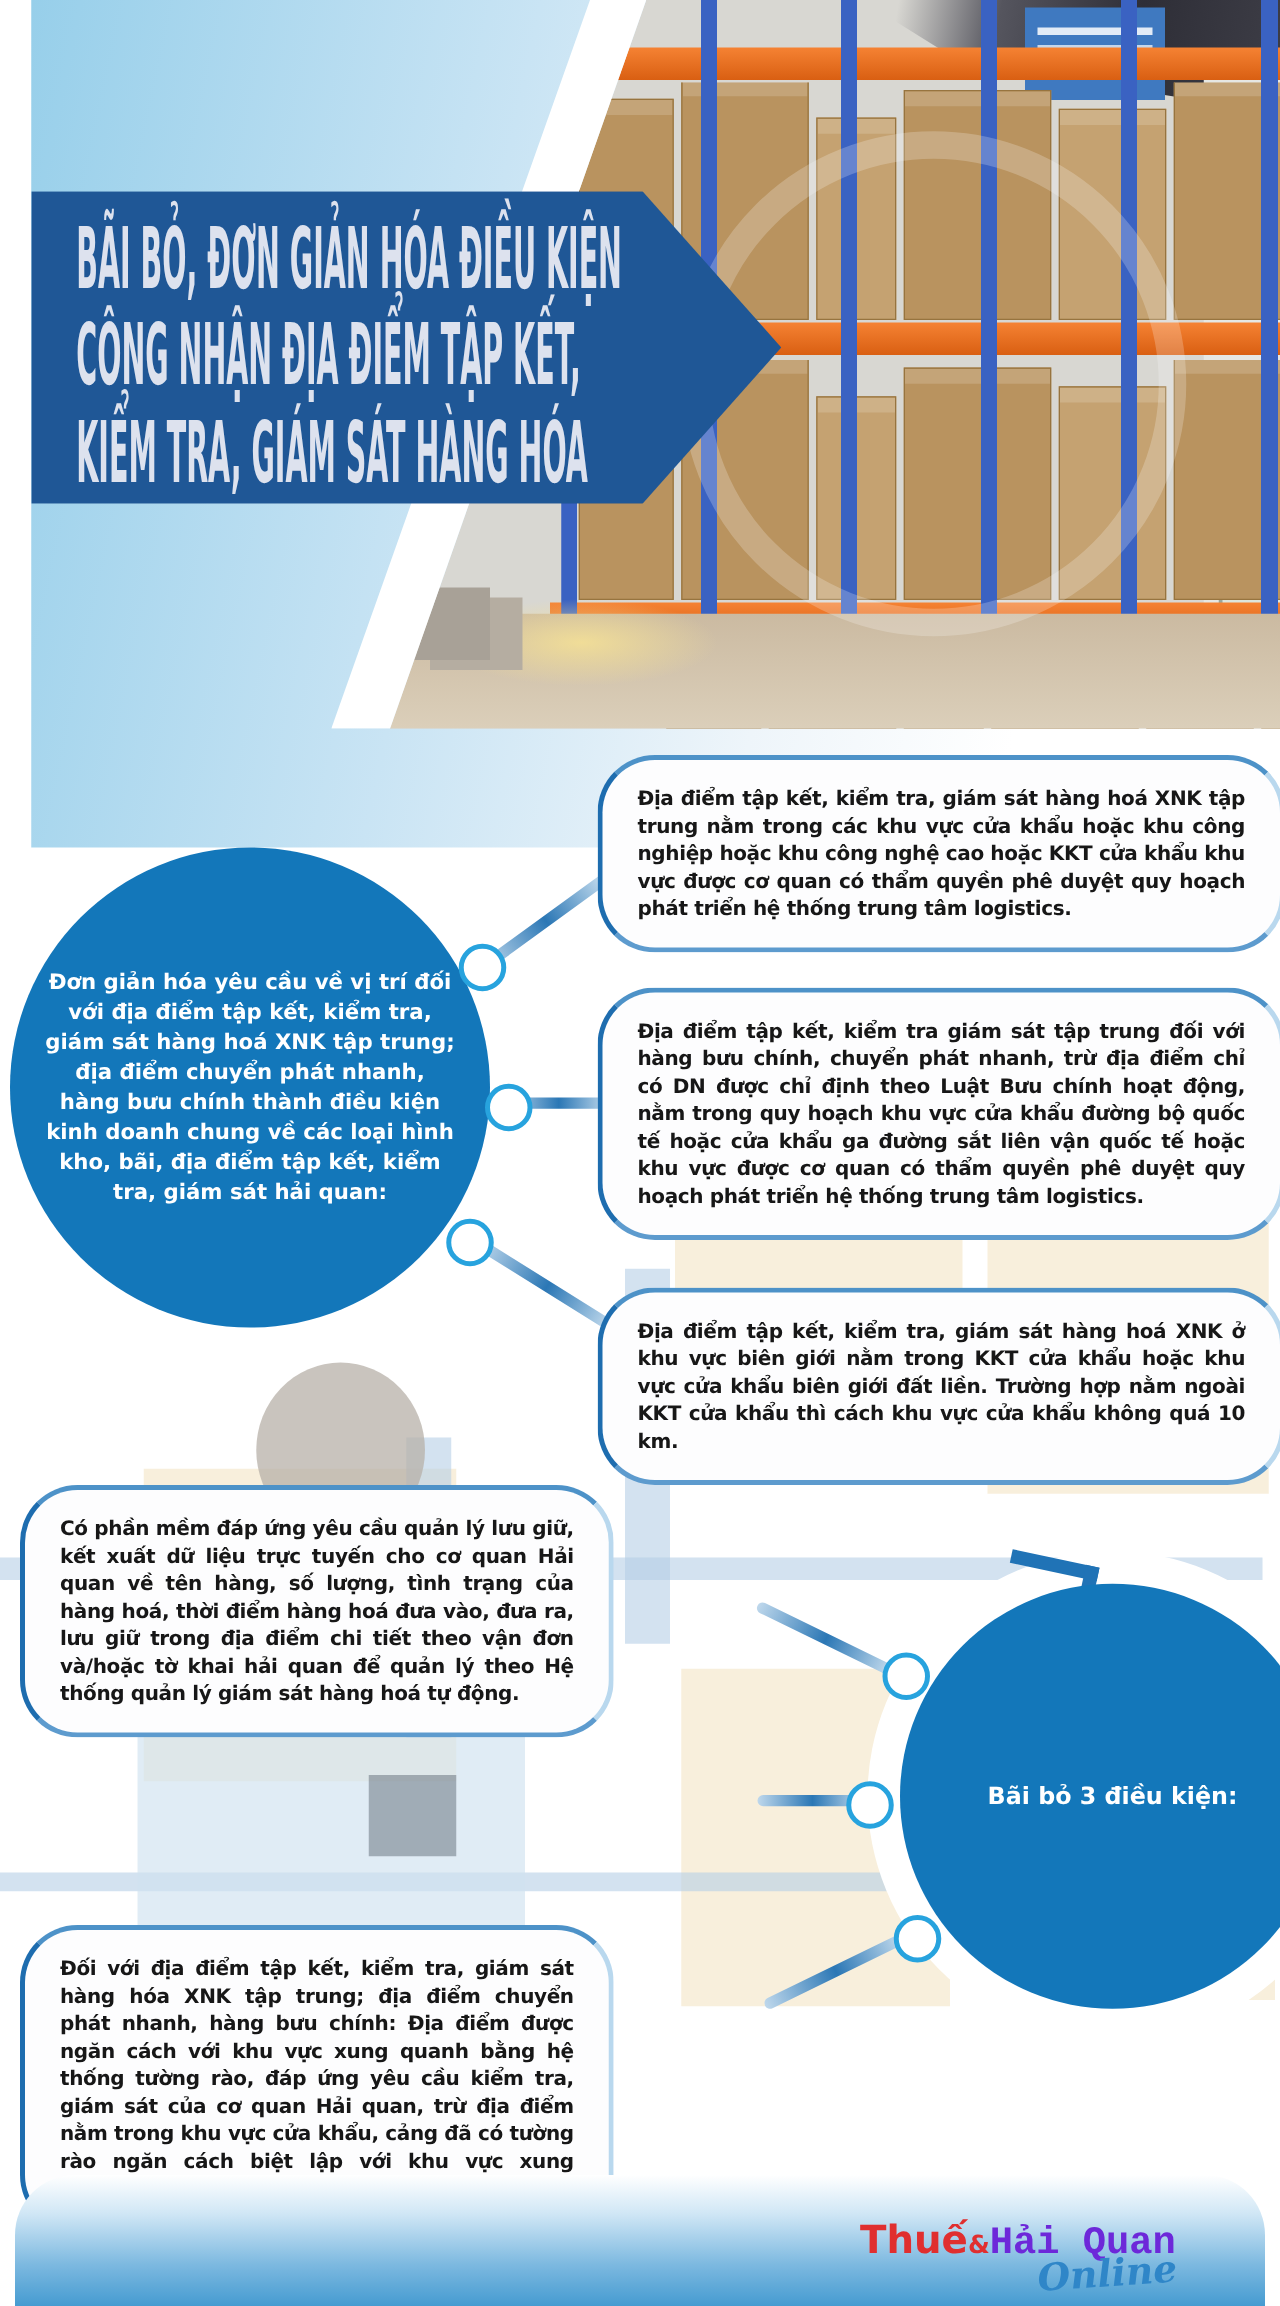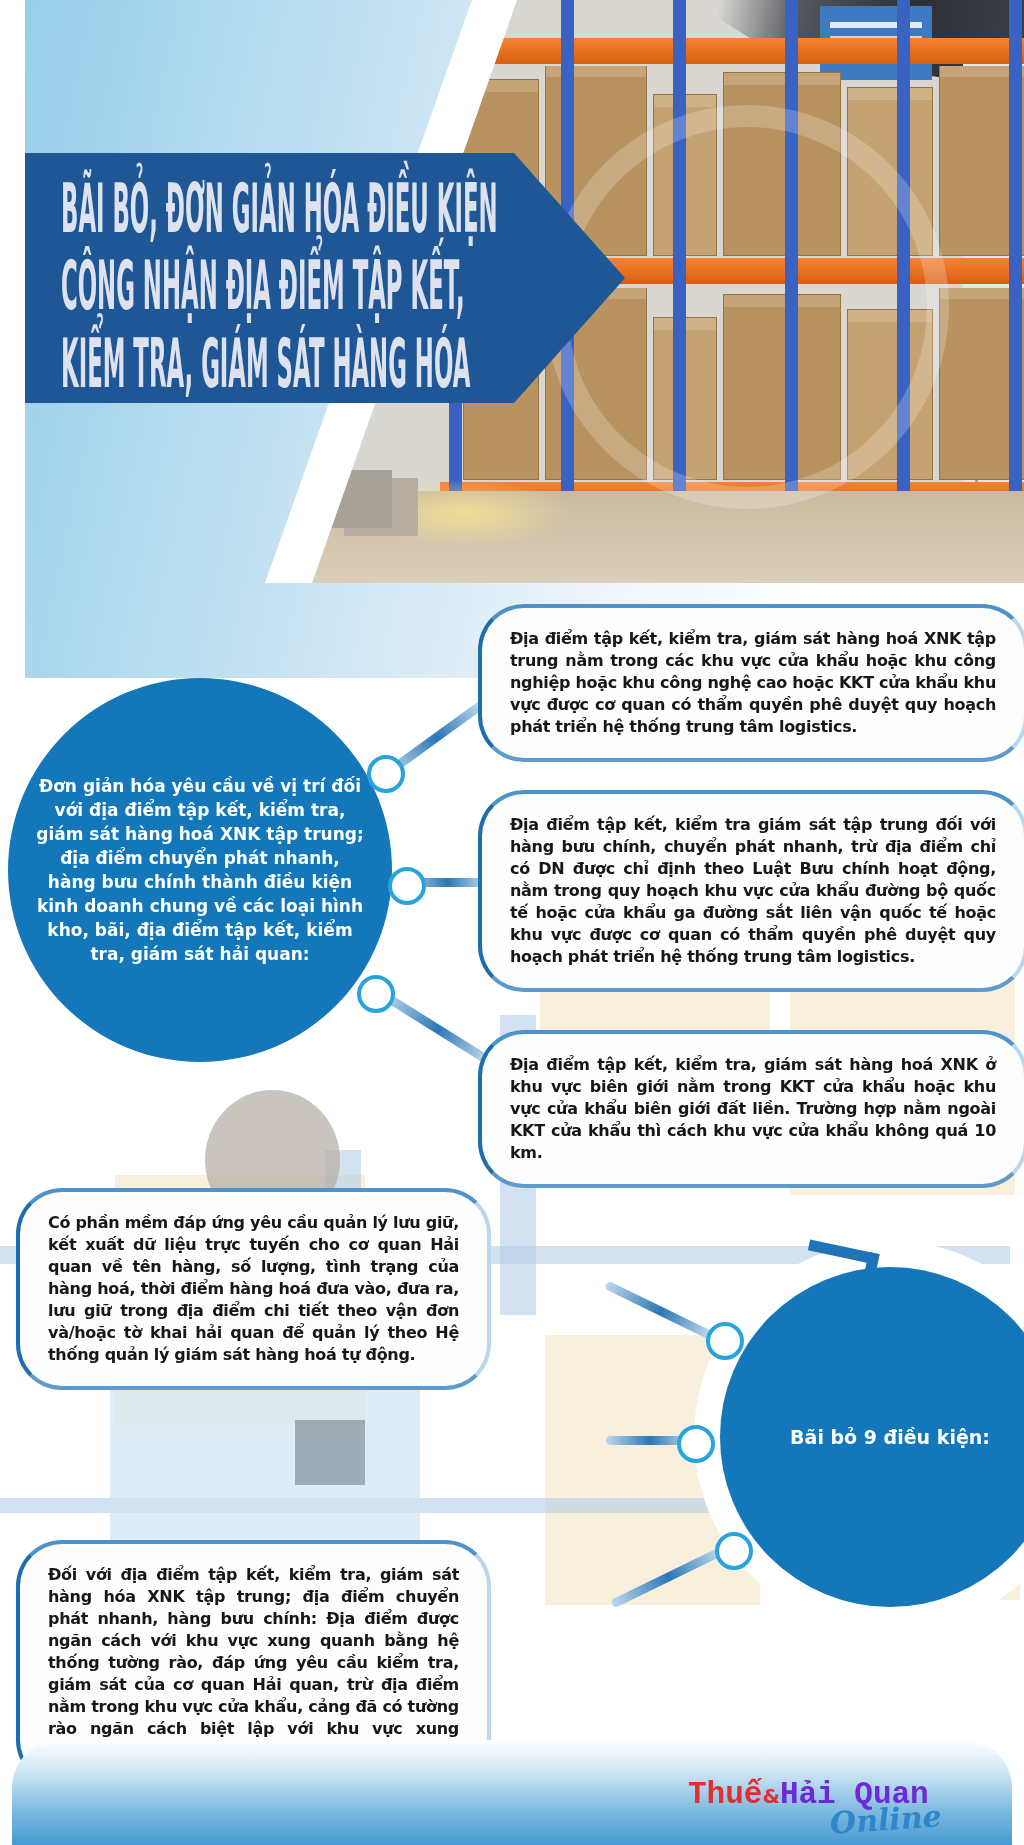--- a/index.html
+++ b/index.html
@@ -83,21 +83,21 @@
   .l3{left:384px;top:991px;width:127px;transform:rotate(32deg);}
   .l4{left:606px;top:1280px;width:122px;transform:rotate(26deg);}
   .l5{left:606px;top:1436px;width:88px;}
   .l6{left:612px;top:1600px;width:126px;transform:rotate(-26deg);}
 
   
   .band{position:absolute;left:12px;top:1740px;width:1000px;height:105px;border-radius:48px 48px 0 0;
         background:linear-gradient(to bottom,#ffffff 0%,#cfe6f5 30%,#7db9e0 68%,#459bd1 100%);}
   .logo{position:absolute;left:688px;top:1774px;width:300px;height:70px;}
   .logo-main{font-size:31px;font-weight:bold;white-space:nowrap;}
-  .logo-tax{color:#e02f2f;font-family:Liberation Mono, monospace;}
+  .logo-tax{color:#e02f2f;}
   .logo-amp{color:#e02f2f;font-size:20px;}
   .logo-customs{color:#6d28d9;font-family:Liberation Mono, monospace;}
   .logo-script{position:absolute;left:142px;top:28px;font-family:"DejaVu Serif","Liberation Serif",serif;
                font-style:italic;font-size:30px;font-weight:bold;color:#2f86c8;transform:rotate(-4deg);}
 </style>
 </head>
 <body>
 
 <div class="page">
 
@@ -188,21 +188,21 @@
     <p>Địa điểm tập kết, kiểm tra, giám sát hàng hoá XNK ở khu vực biên giới nằm trong KKT cửa khẩu hoặc khu vực cửa khẩu biên giới đất liền. Trường hợp nằm ngoài KKT cửa khẩu thì cách khu vực cửa khẩu không quá 10 km.</p>
   </div>
 
   <div class="line l4"></div>
   <div class="line l5"></div>
   <div class="line l6"></div>
 
   <div class="ring"></div>
   <div class="corner"></div>
   <div class="circle circle-right">
-    <p>Bãi bỏ 9 điều kiện:</p>
+    <p>Bãi bỏ 3 điều kiện:</p>
   </div>
 
   <div class="sc" style="left:706px;top:1322px"></div>
   <div class="sc" style="left:677px;top:1425px"></div>
   <div class="sc" style="left:715px;top:1532px"></div>
 
   <div class="bubble b-left b4">
     <p>Có phần mềm đáp ứng yêu cầu quản lý lưu giữ, kết xuất dữ liệu trực tuyến cho cơ quan Hải quan về tên hàng, số lượng, tình trạng của hàng hoá, thời điểm hàng hoá đưa vào, đưa ra, lưu giữ trong địa điểm chi tiết theo vận đơn và/hoặc tờ khai hải quan để quản lý theo Hệ thống quản lý giám sát hàng hoá tự động.</p>
   </div>
   <div class="bubble b-left b6">

